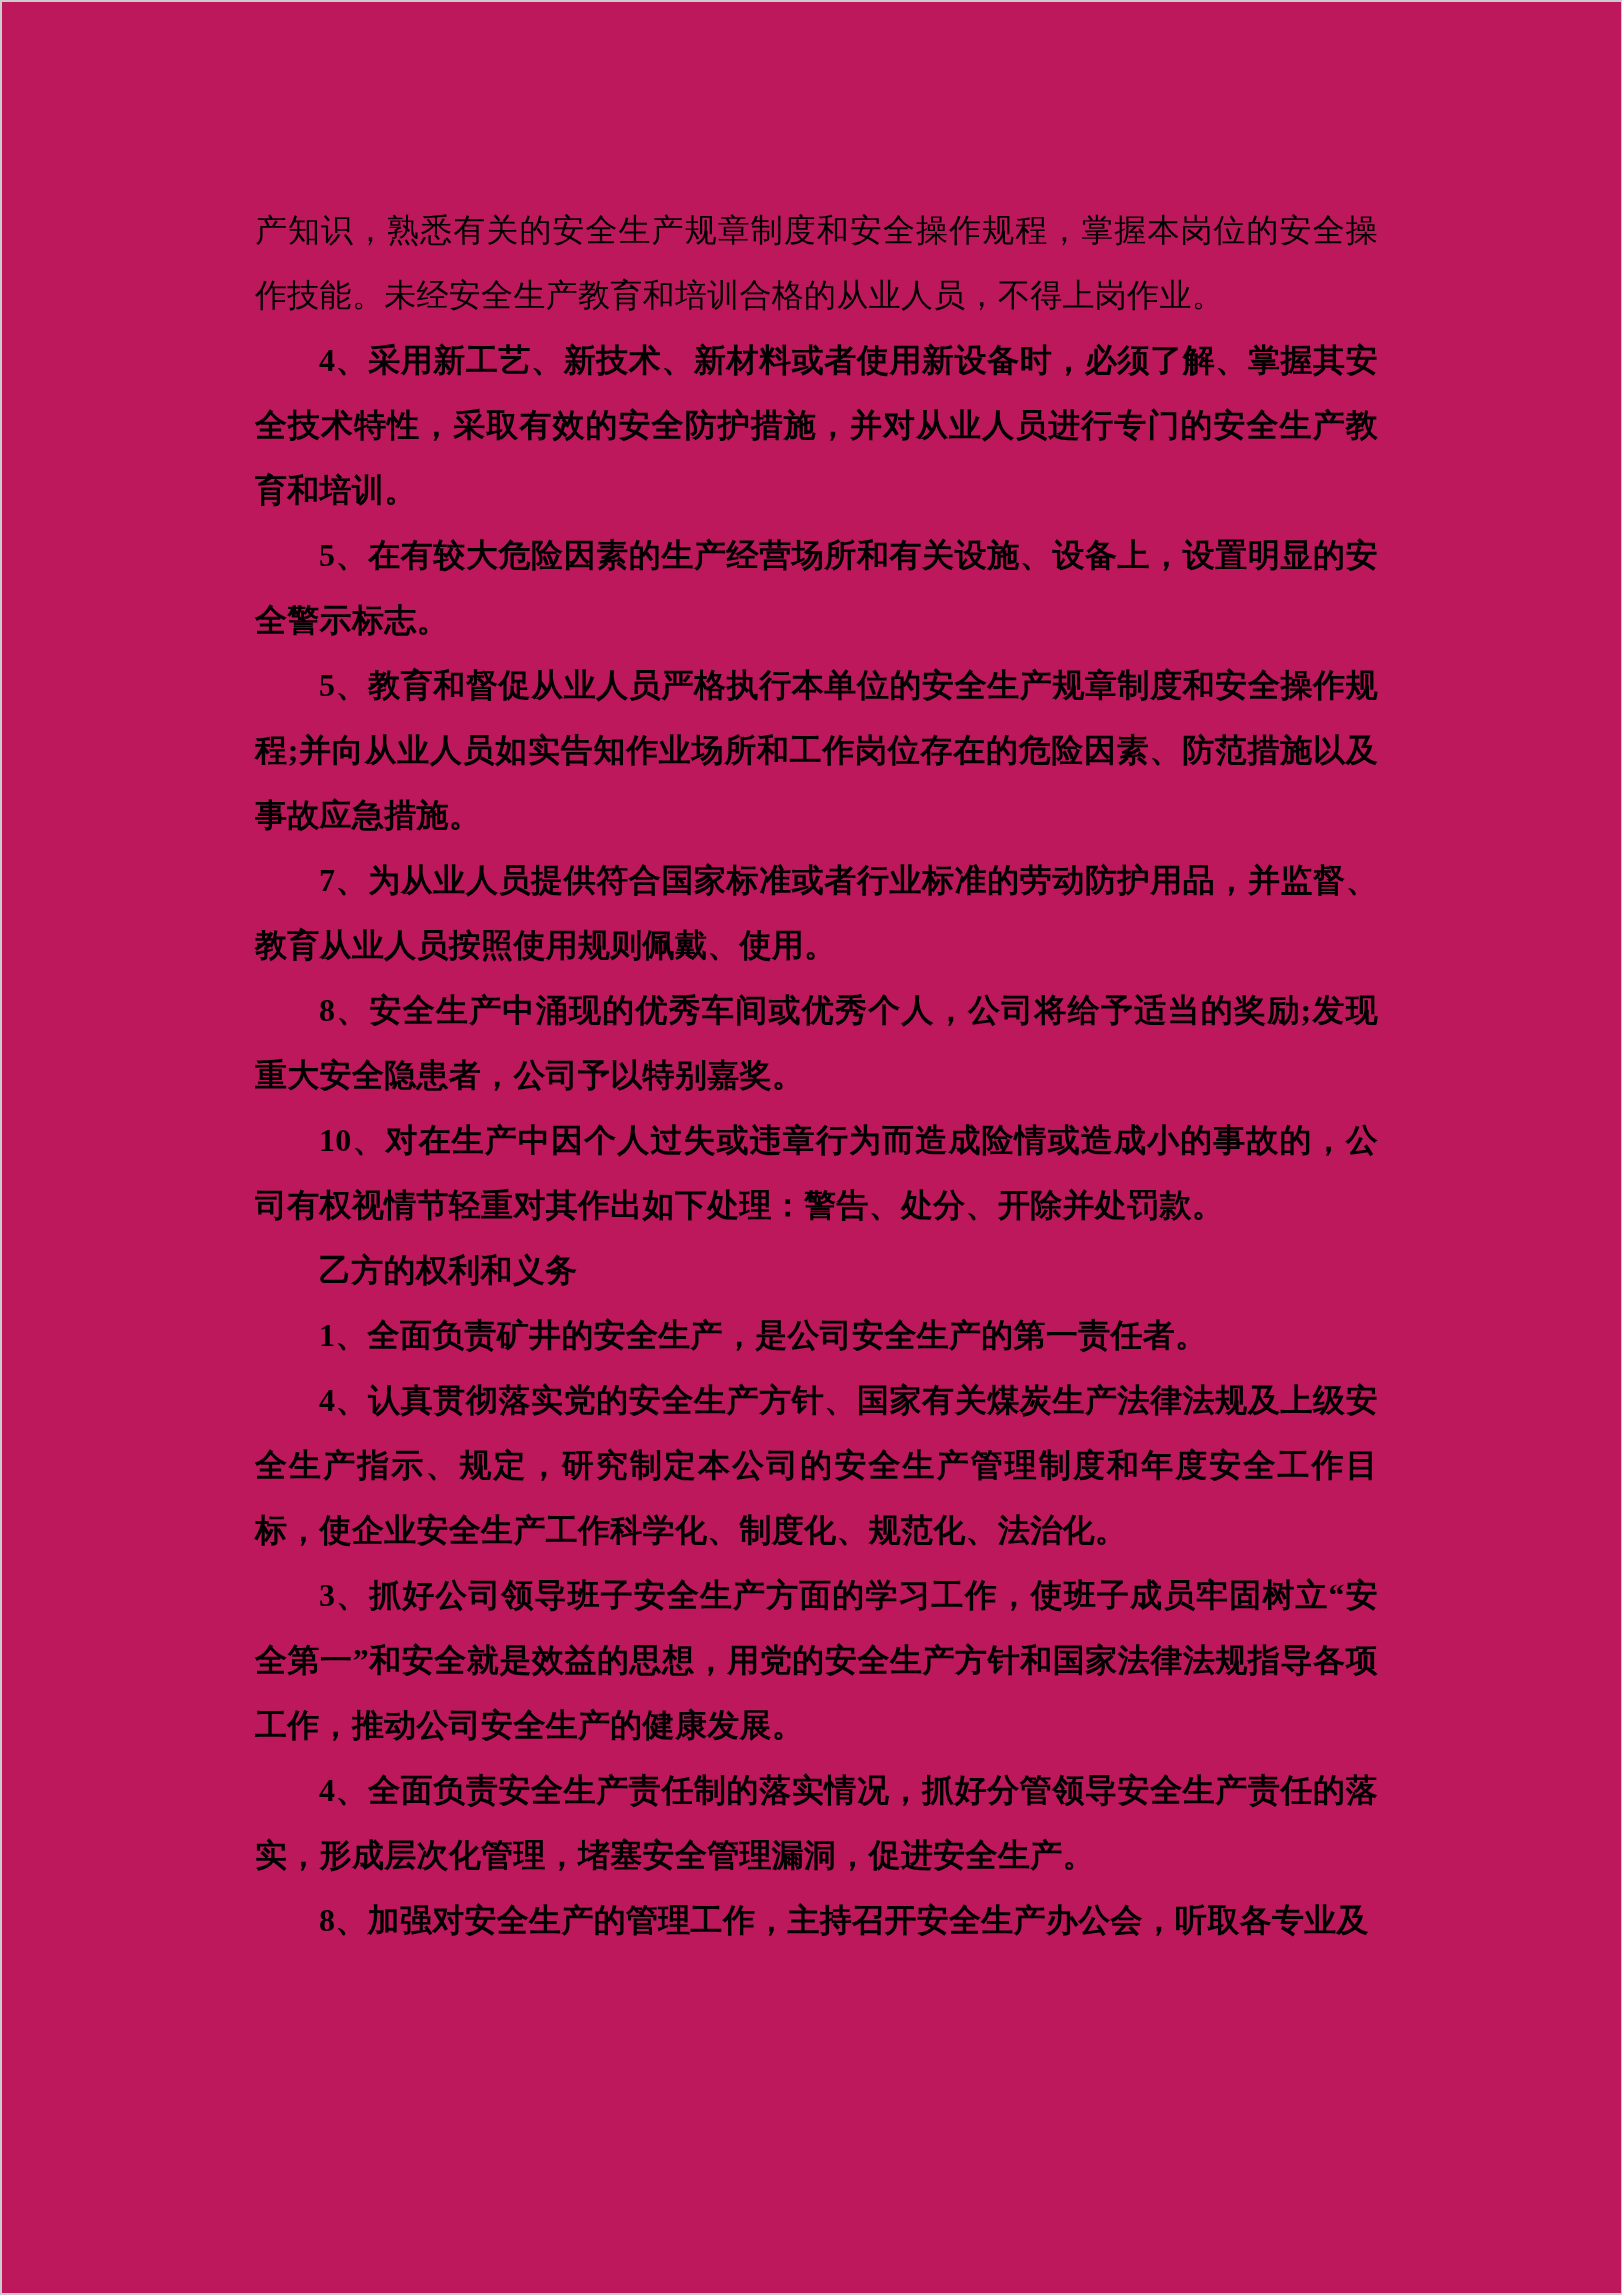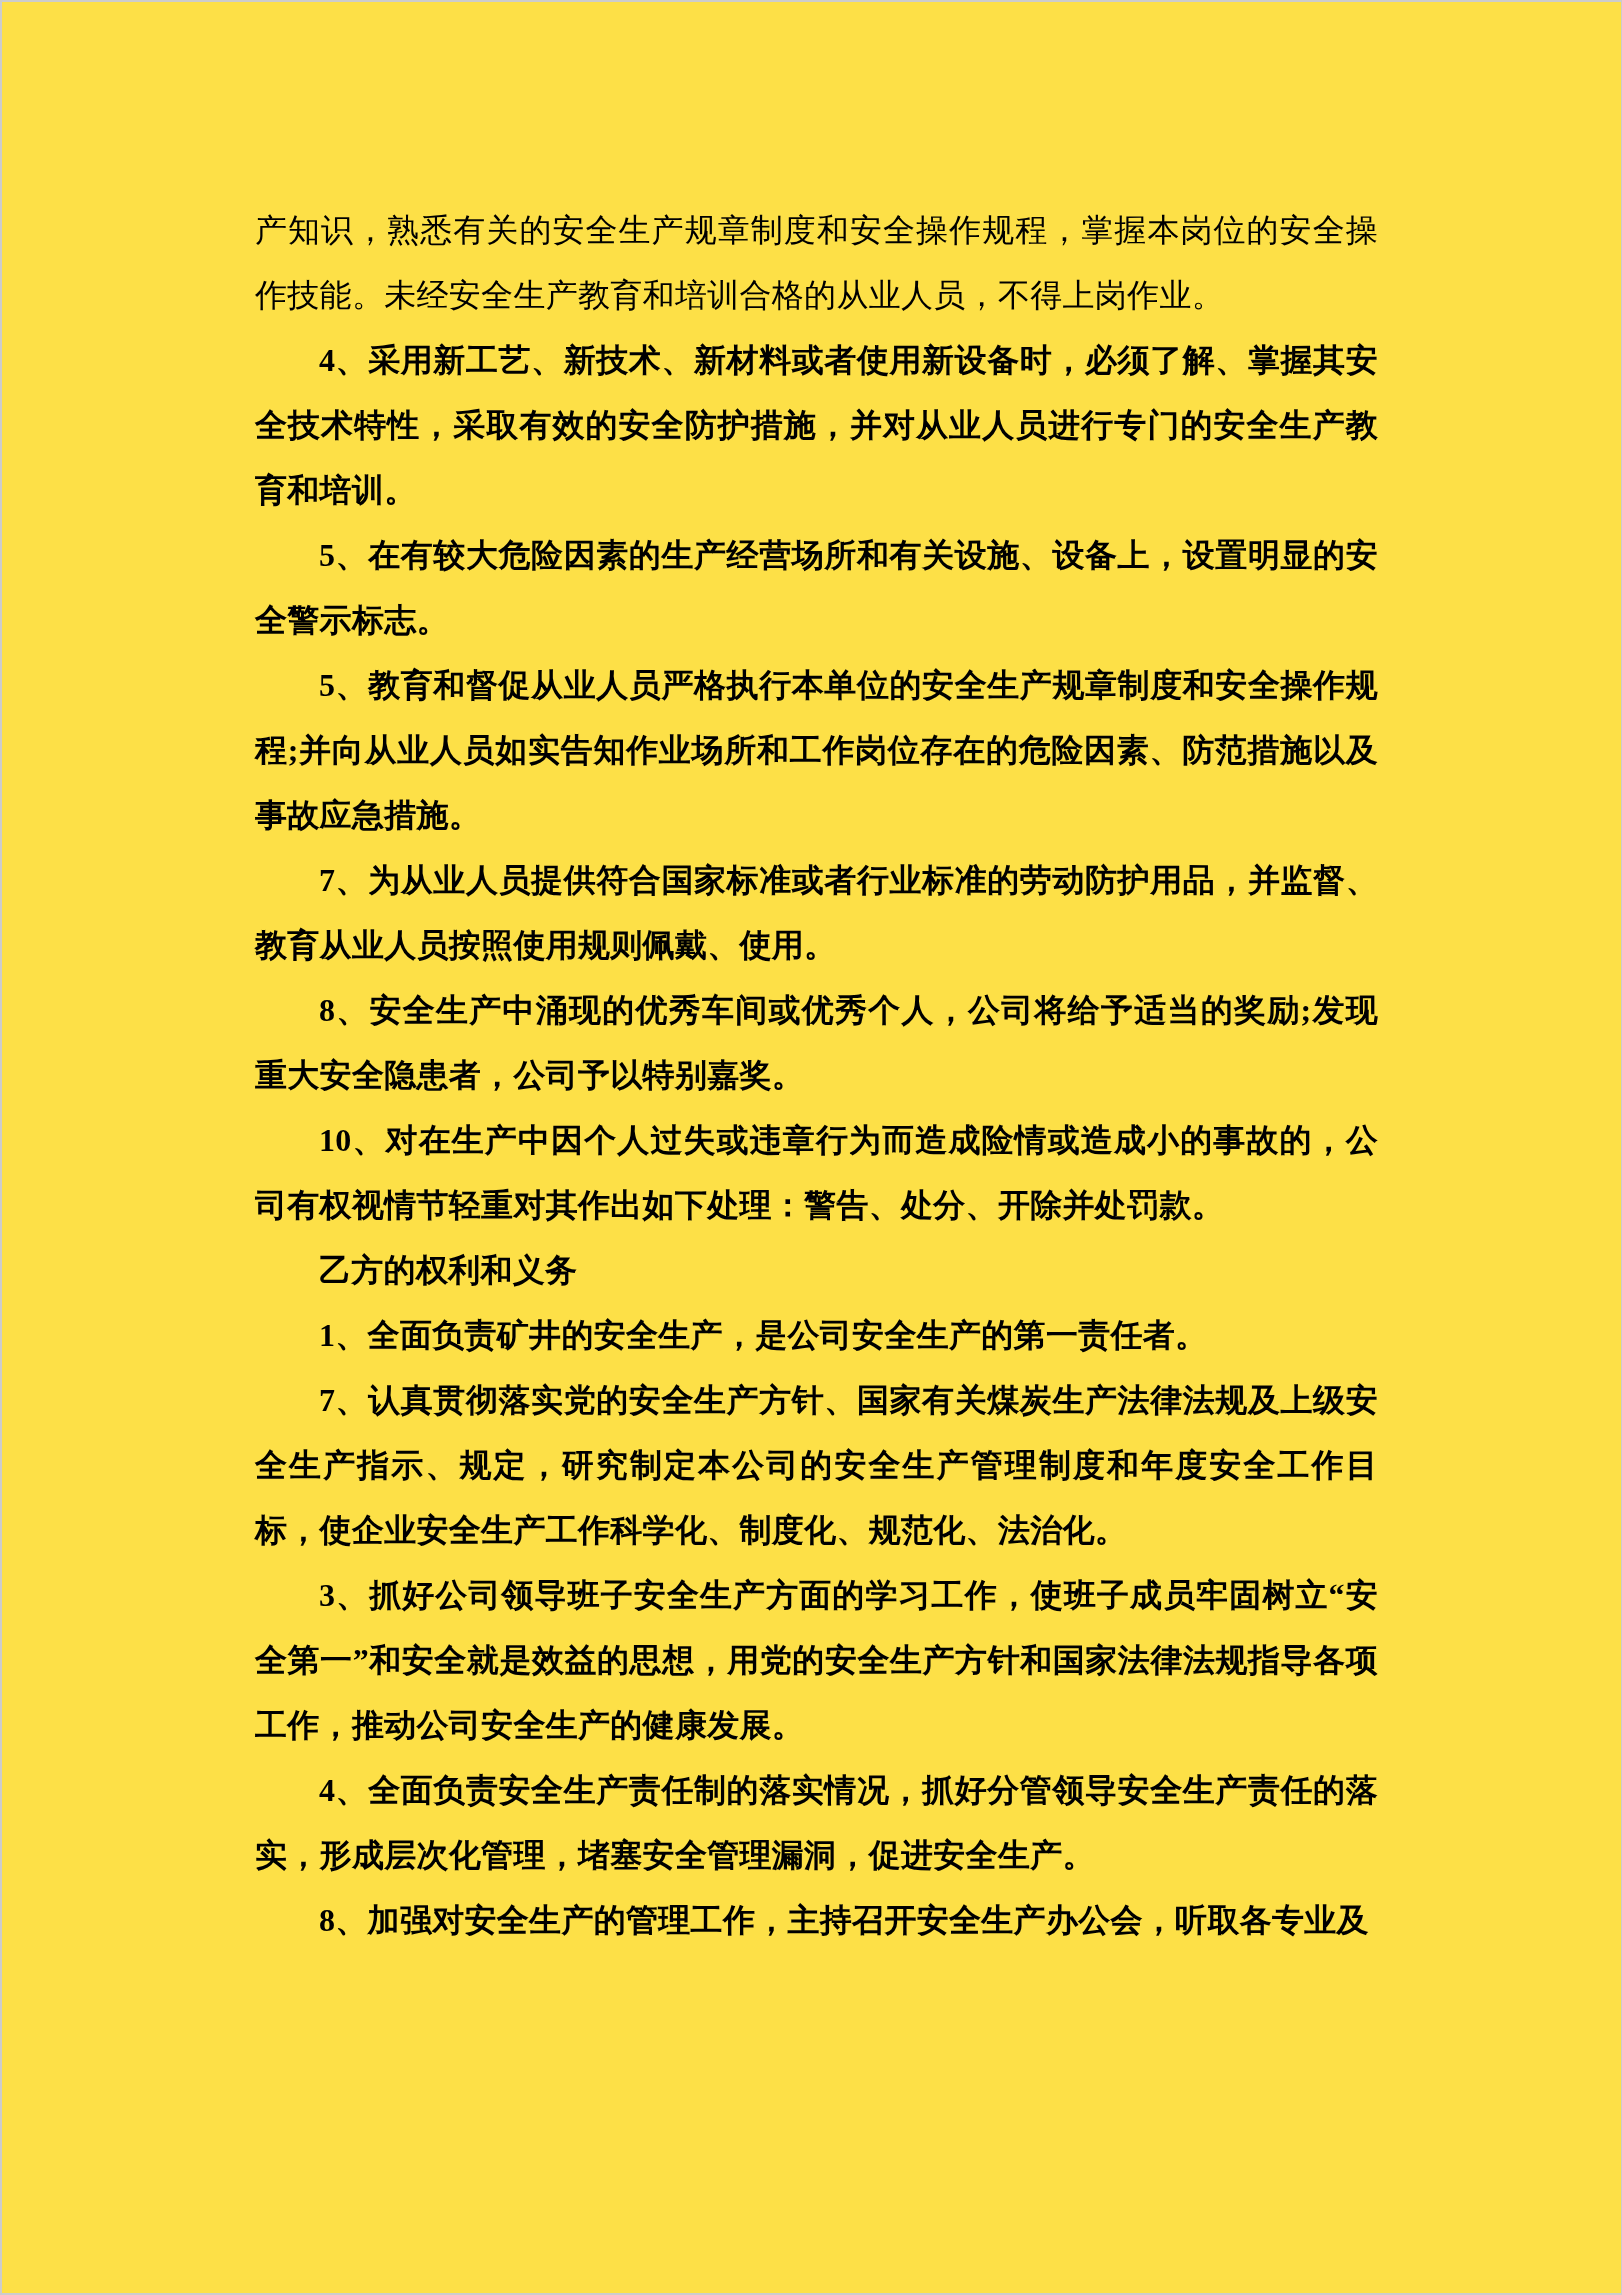--- a/index.html
+++ b/index.html
@@ -15,21 +15,21 @@
     color: #000000;
   }
   .page {
     position: absolute;
     left: 0;
     top: 0;
     width: 1623px;
     height: 2295px;
     box-sizing: border-box;
     border: 2.6px solid #cccccc;
-    background: #fde047;
+    background: #be185d;
     padding-left: 16px;
   }
   .content {
     position: absolute;
     left: 253px;
     top: 196px;
     width: 1123px;
     font-size: 32px;
     line-height: 65px;
     text-align: justify;
@@ -53,19 +53,19 @@
   <div class="content">
     <p>产知识，熟悉有关的安全生产规章制度和安全操作规程，掌握本岗位的安全操作技能。未经安全生产教育和培训合格的从业人员，不得上岗作业。</p>
     <p class="indent">4、采用新工艺、新技术、新材料或者使用新设备时，必须了解、掌握其安全技术特性，采取有效的安全防护措施，并对从业人员进行专门的安全生产教育和培训。</p>
     <p class="indent">5、在有较大危险因素的生产经营场所和有关设施、设备上，设置明显的安全警示标志。</p>
     <p class="indent">5、教育和督促从业人员严格执行本单位的安全生产规章制度和安全操作规程;并向从业人员如实告知作业场所和工作岗位存在的危险因素、防范措施以及事故应急措施。</p>
     <p class="indent">7、为从业人员提供符合国家标准或者行业标准的劳动防护用品，并监督、教育从业人员按照使用规则佩戴、使用。</p>
     <p class="indent">8、安全生产中涌现的优秀车间或优秀个人，公司将给予适当的奖励;发现重大安全隐患者，公司予以特别嘉奖。</p>
     <p class="indent">10、对在生产中因个人过失或违章行为而造成险情或造成小的事故的，公司有权视情节轻重对其作出如下处理：警告、处分、开除并处罚款。</p>
     <p class="indent">乙方的权利和义务</p>
     <p class="indent">1、全面负责矿井的安全生产，是公司安全生产的第一责任者。</p>
-    <p class="indent">7、认真贯彻落实党的安全生产方针、国家有关煤炭生产法律法规及上级安全生产指示、规定，研究制定本公司的安全生产管理制度和年度安全工作目标，使企业安全生产工作科学化、制度化、规范化、法治化。</p>
+    <p class="indent">4、认真贯彻落实党的安全生产方针、国家有关煤炭生产法律法规及上级安全生产指示、规定，研究制定本公司的安全生产管理制度和年度安全工作目标，使企业安全生产工作科学化、制度化、规范化、法治化。</p>
     <p class="indent">3、抓好公司领导班子安全生产方面的学习工作，使班子成员牢固树立“安全第一”和安全就是效益的思想，用党的安全生产方针和国家法律法规指导各项工作，推动公司安全生产的健康发展。</p>
     <p class="indent">4、全面负责安全生产责任制的落实情况，抓好分管领导安全生产责任的落实，形成层次化管理，堵塞安全管理漏洞，促进安全生产。</p>
     <p class="indent">8、加强对安全生产的管理工作，主持召开安全生产办公会，听取各专业及</p>
   </div>
 </div>
 
 
 </body></html>

